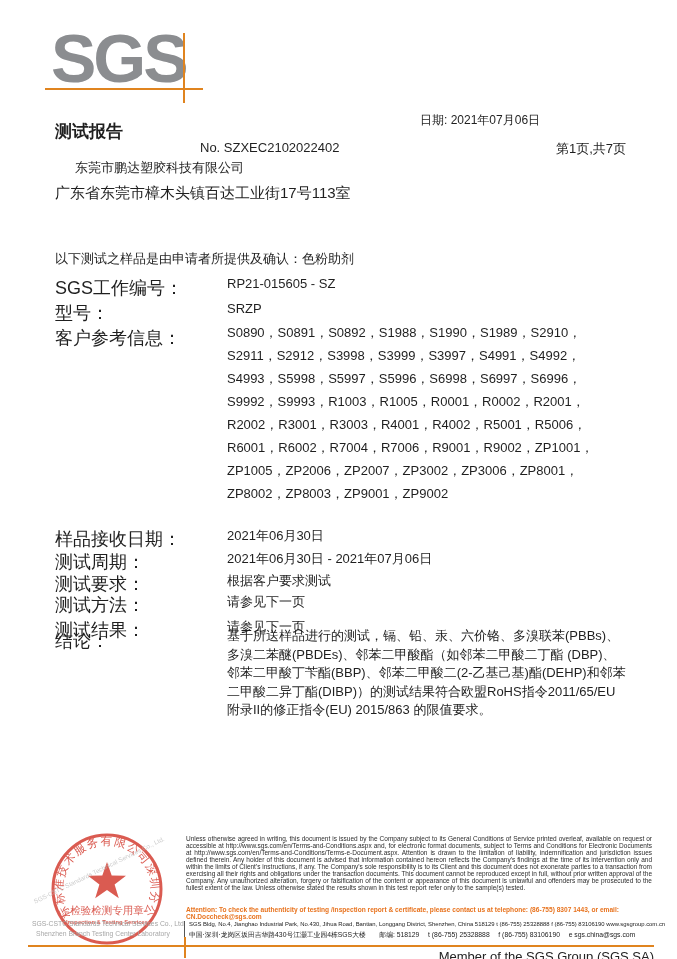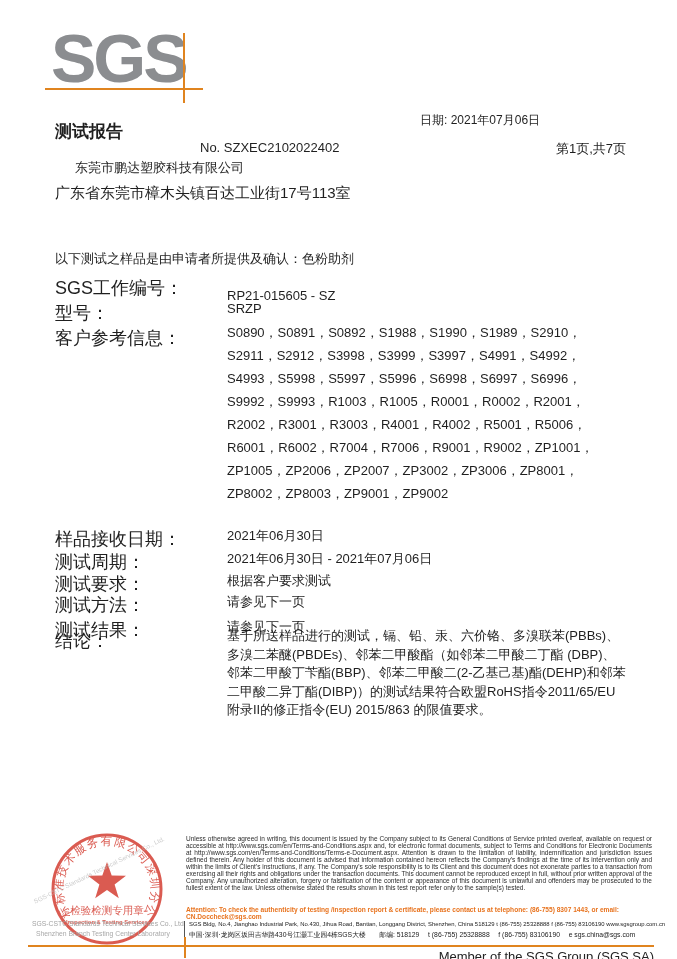--- a/index.html
+++ b/index.html
@@ -53,21 +53,21 @@
   <div class="report-no">No. SZXEC2102022402</div>
   <div class="report-date">日期: 2021年07月06日</div>
   <div class="report-page">第1页,共7页</div>
 
   <div class="app-name">东莞市鹏达塑胶科技有限公司</div>
   <div class="app-addr">广东省东莞市樟木头镇百达工业街17号113室</div>
 
   <div class="statement">以下测试之样品是由申请者所提供及确认：色粉助剂</div>
 
   <div class="lbl" style="top:276px">SGS工作编号：</div>
-  <div class="val" style="top:288px">RP21-015605 - SZ</div>
+  <div class="val" style="top:276px">RP21-015605 - SZ</div>
 
   <div class="lbl" style="top:301px">型号：</div>
   <div class="val" style="top:301px">SRZP</div>
 
   <div class="lbl" style="top:326px">客户参考信息：</div>
   <div class="ref-lines">
     <div>S0890，S0891，S0892，S1988，S1990，S1989，S2910，</div>
     <div>S2911，S2912，S3998，S3999，S3997，S4991，S4992，</div>
     <div>S4993，S5998，S5997，S5996，S6998，S6997，S6996，</div>
     <div>S9992，S9993，R1003，R1005，R0001，R0002，R2001，</div>

